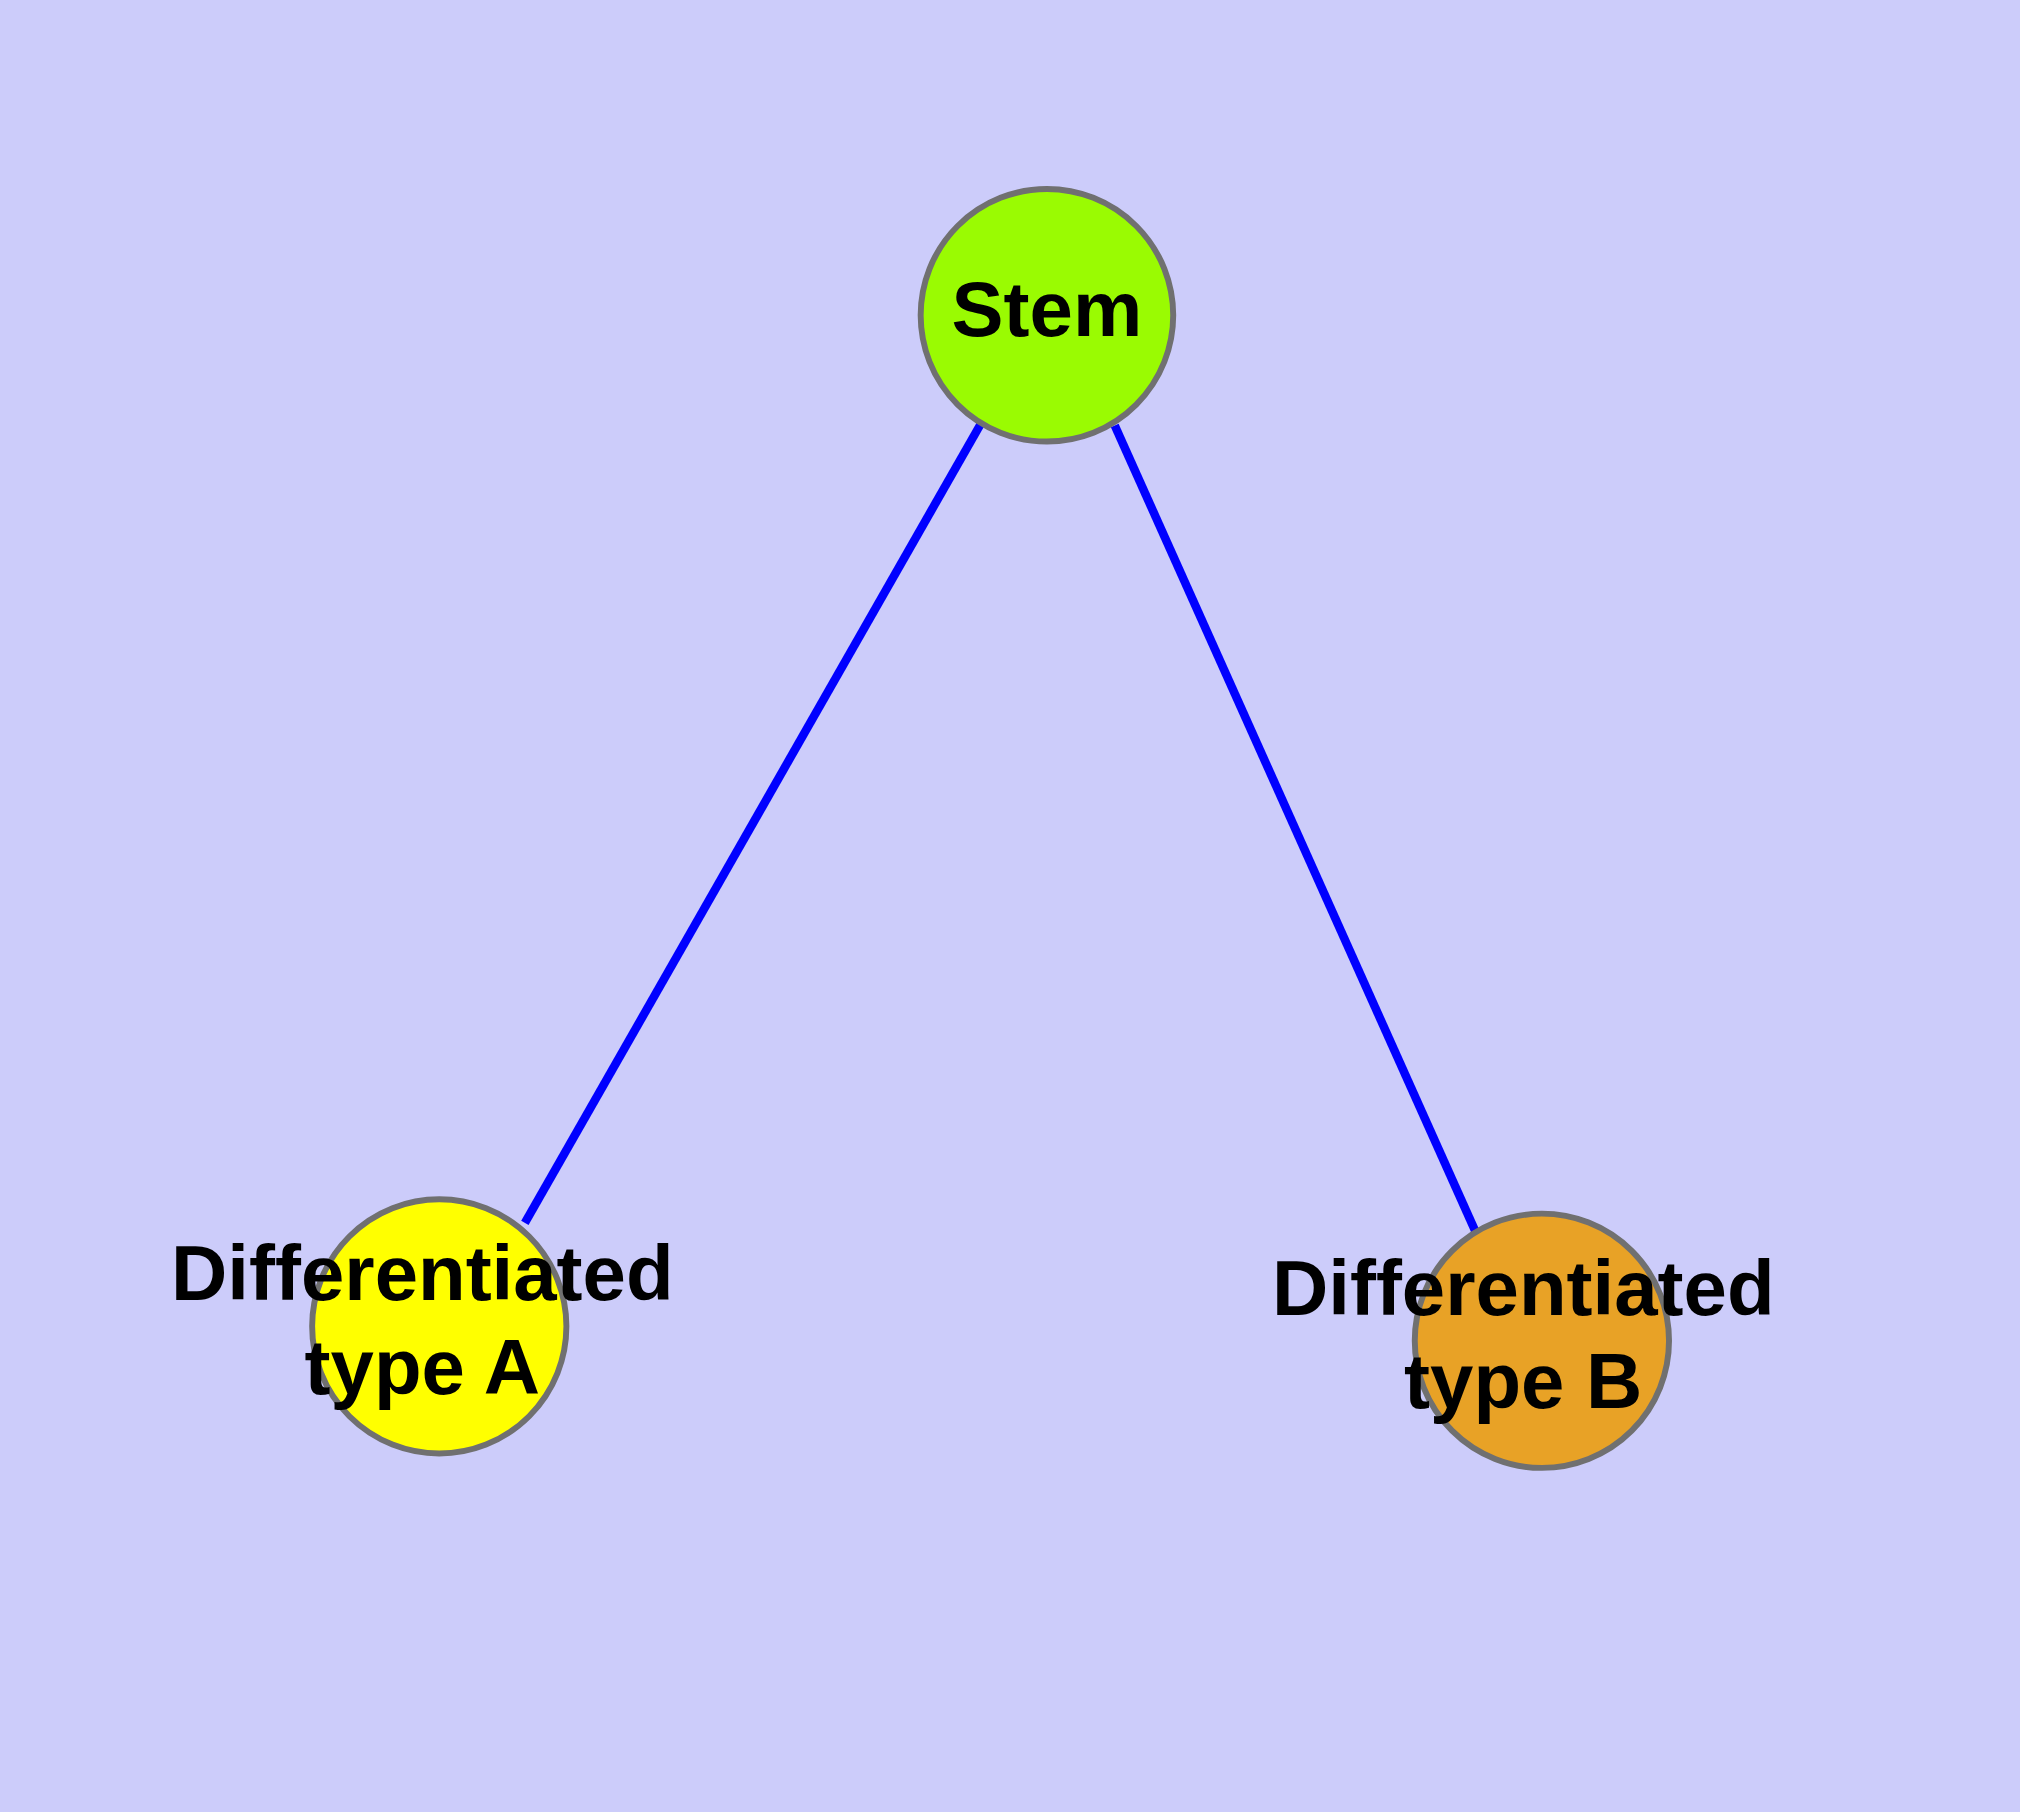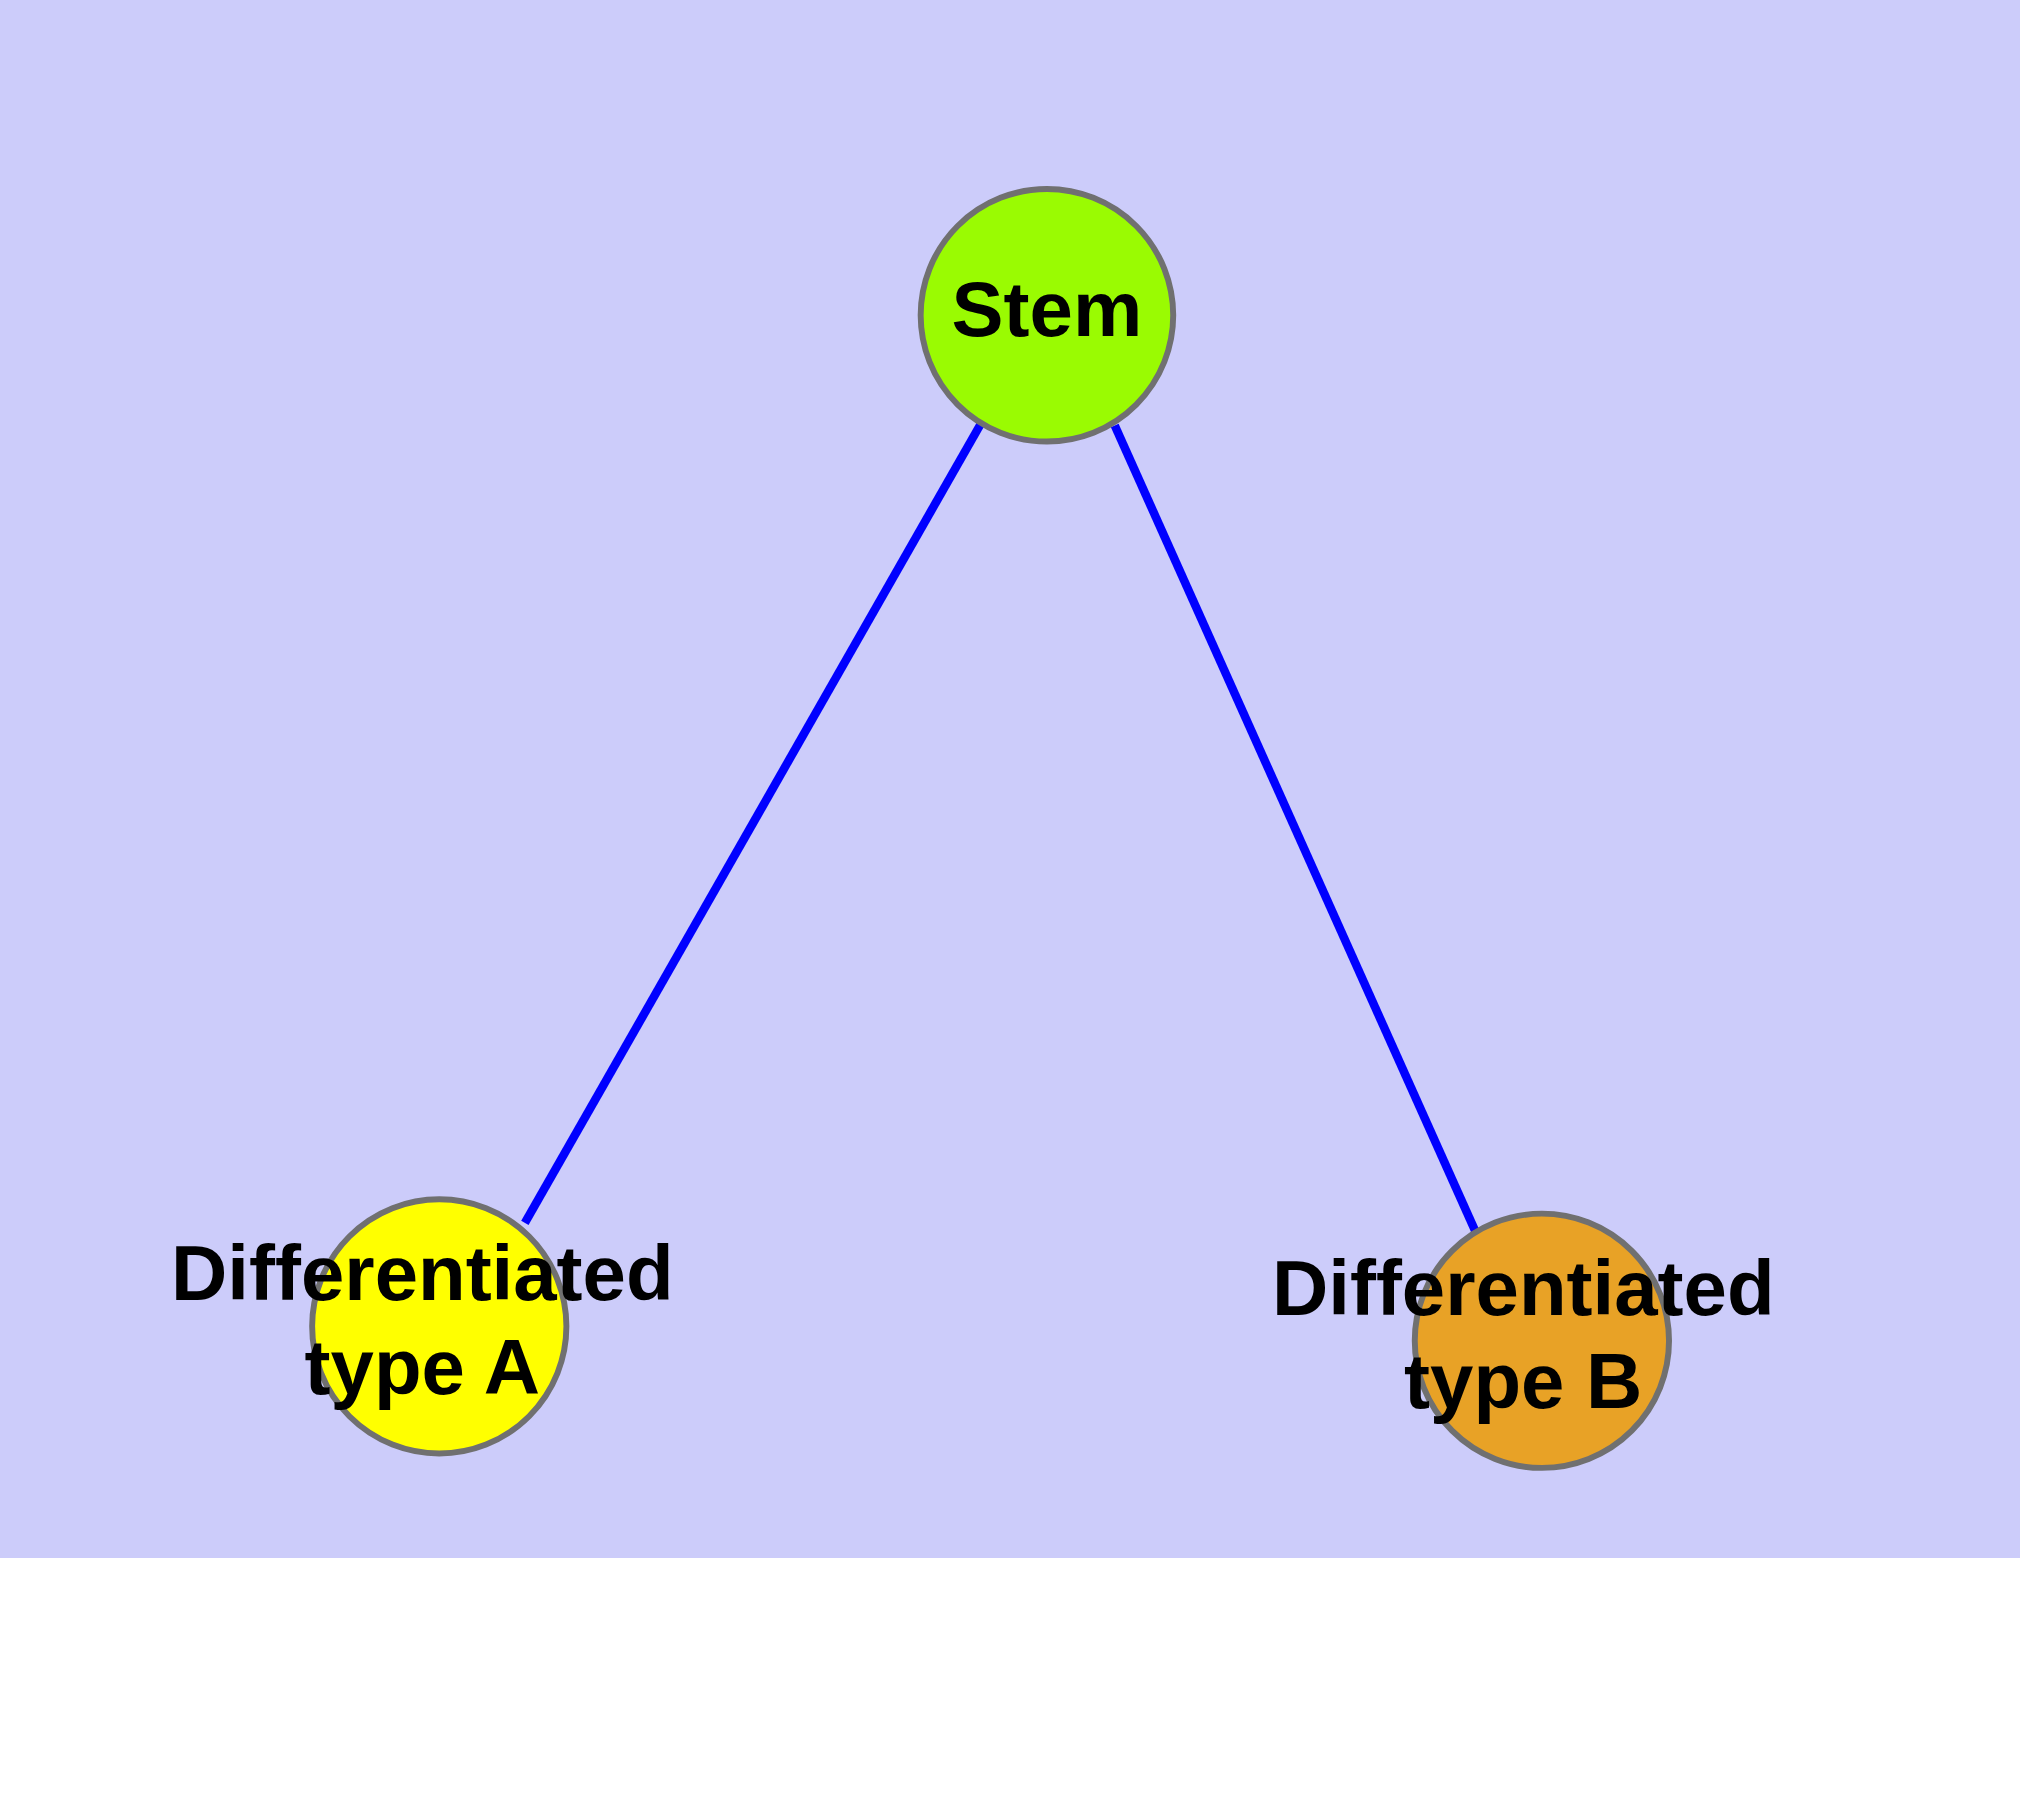--- a/index.html
+++ b/index.html
@@ -3,21 +3,21 @@
 <meta charset="utf-8">
 <style>
   html, body {
     margin: 0;
     padding: 0;
     background: #ffffff;
   }
   #canvas {
     position: relative;
     width: 2021px;
-    height: 1558px;
+    height: 1812px;
     background: #ccccfa;
     overflow: hidden;
     font-family: "Liberation Sans", sans-serif;
   }
   #graph-svg {
     position: absolute;
     left: 0;
     top: 0;
     width: 2021px;
     height: 1812px;

